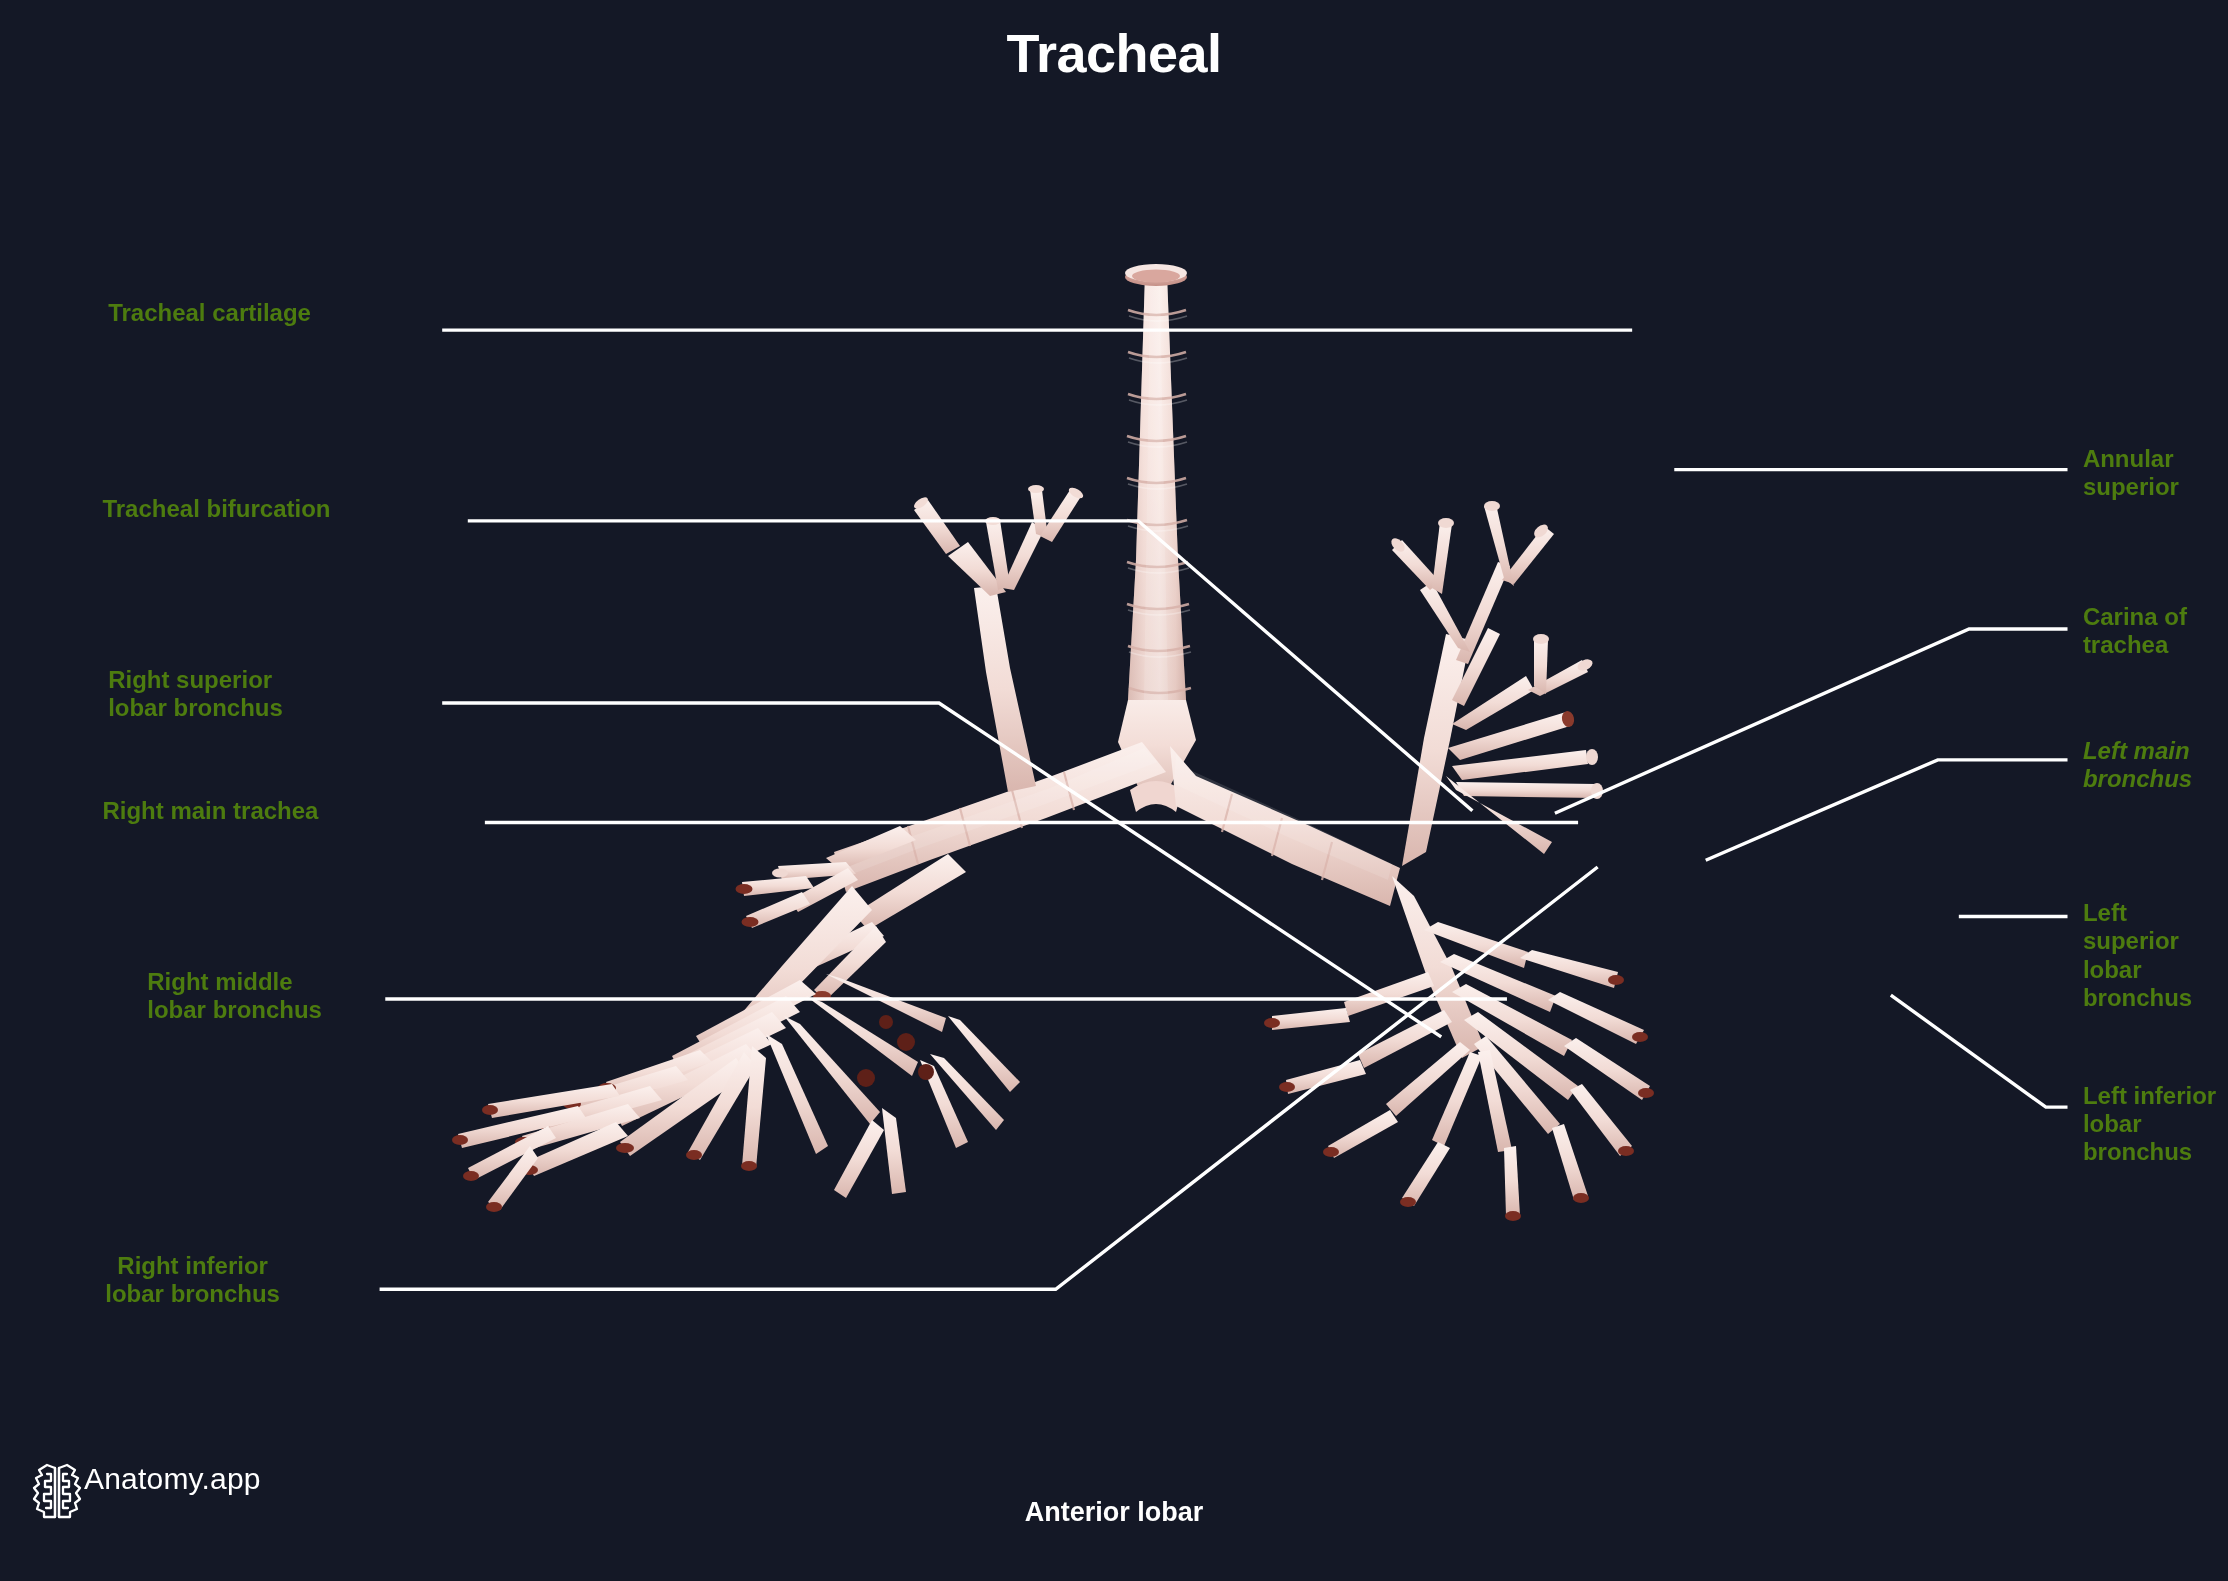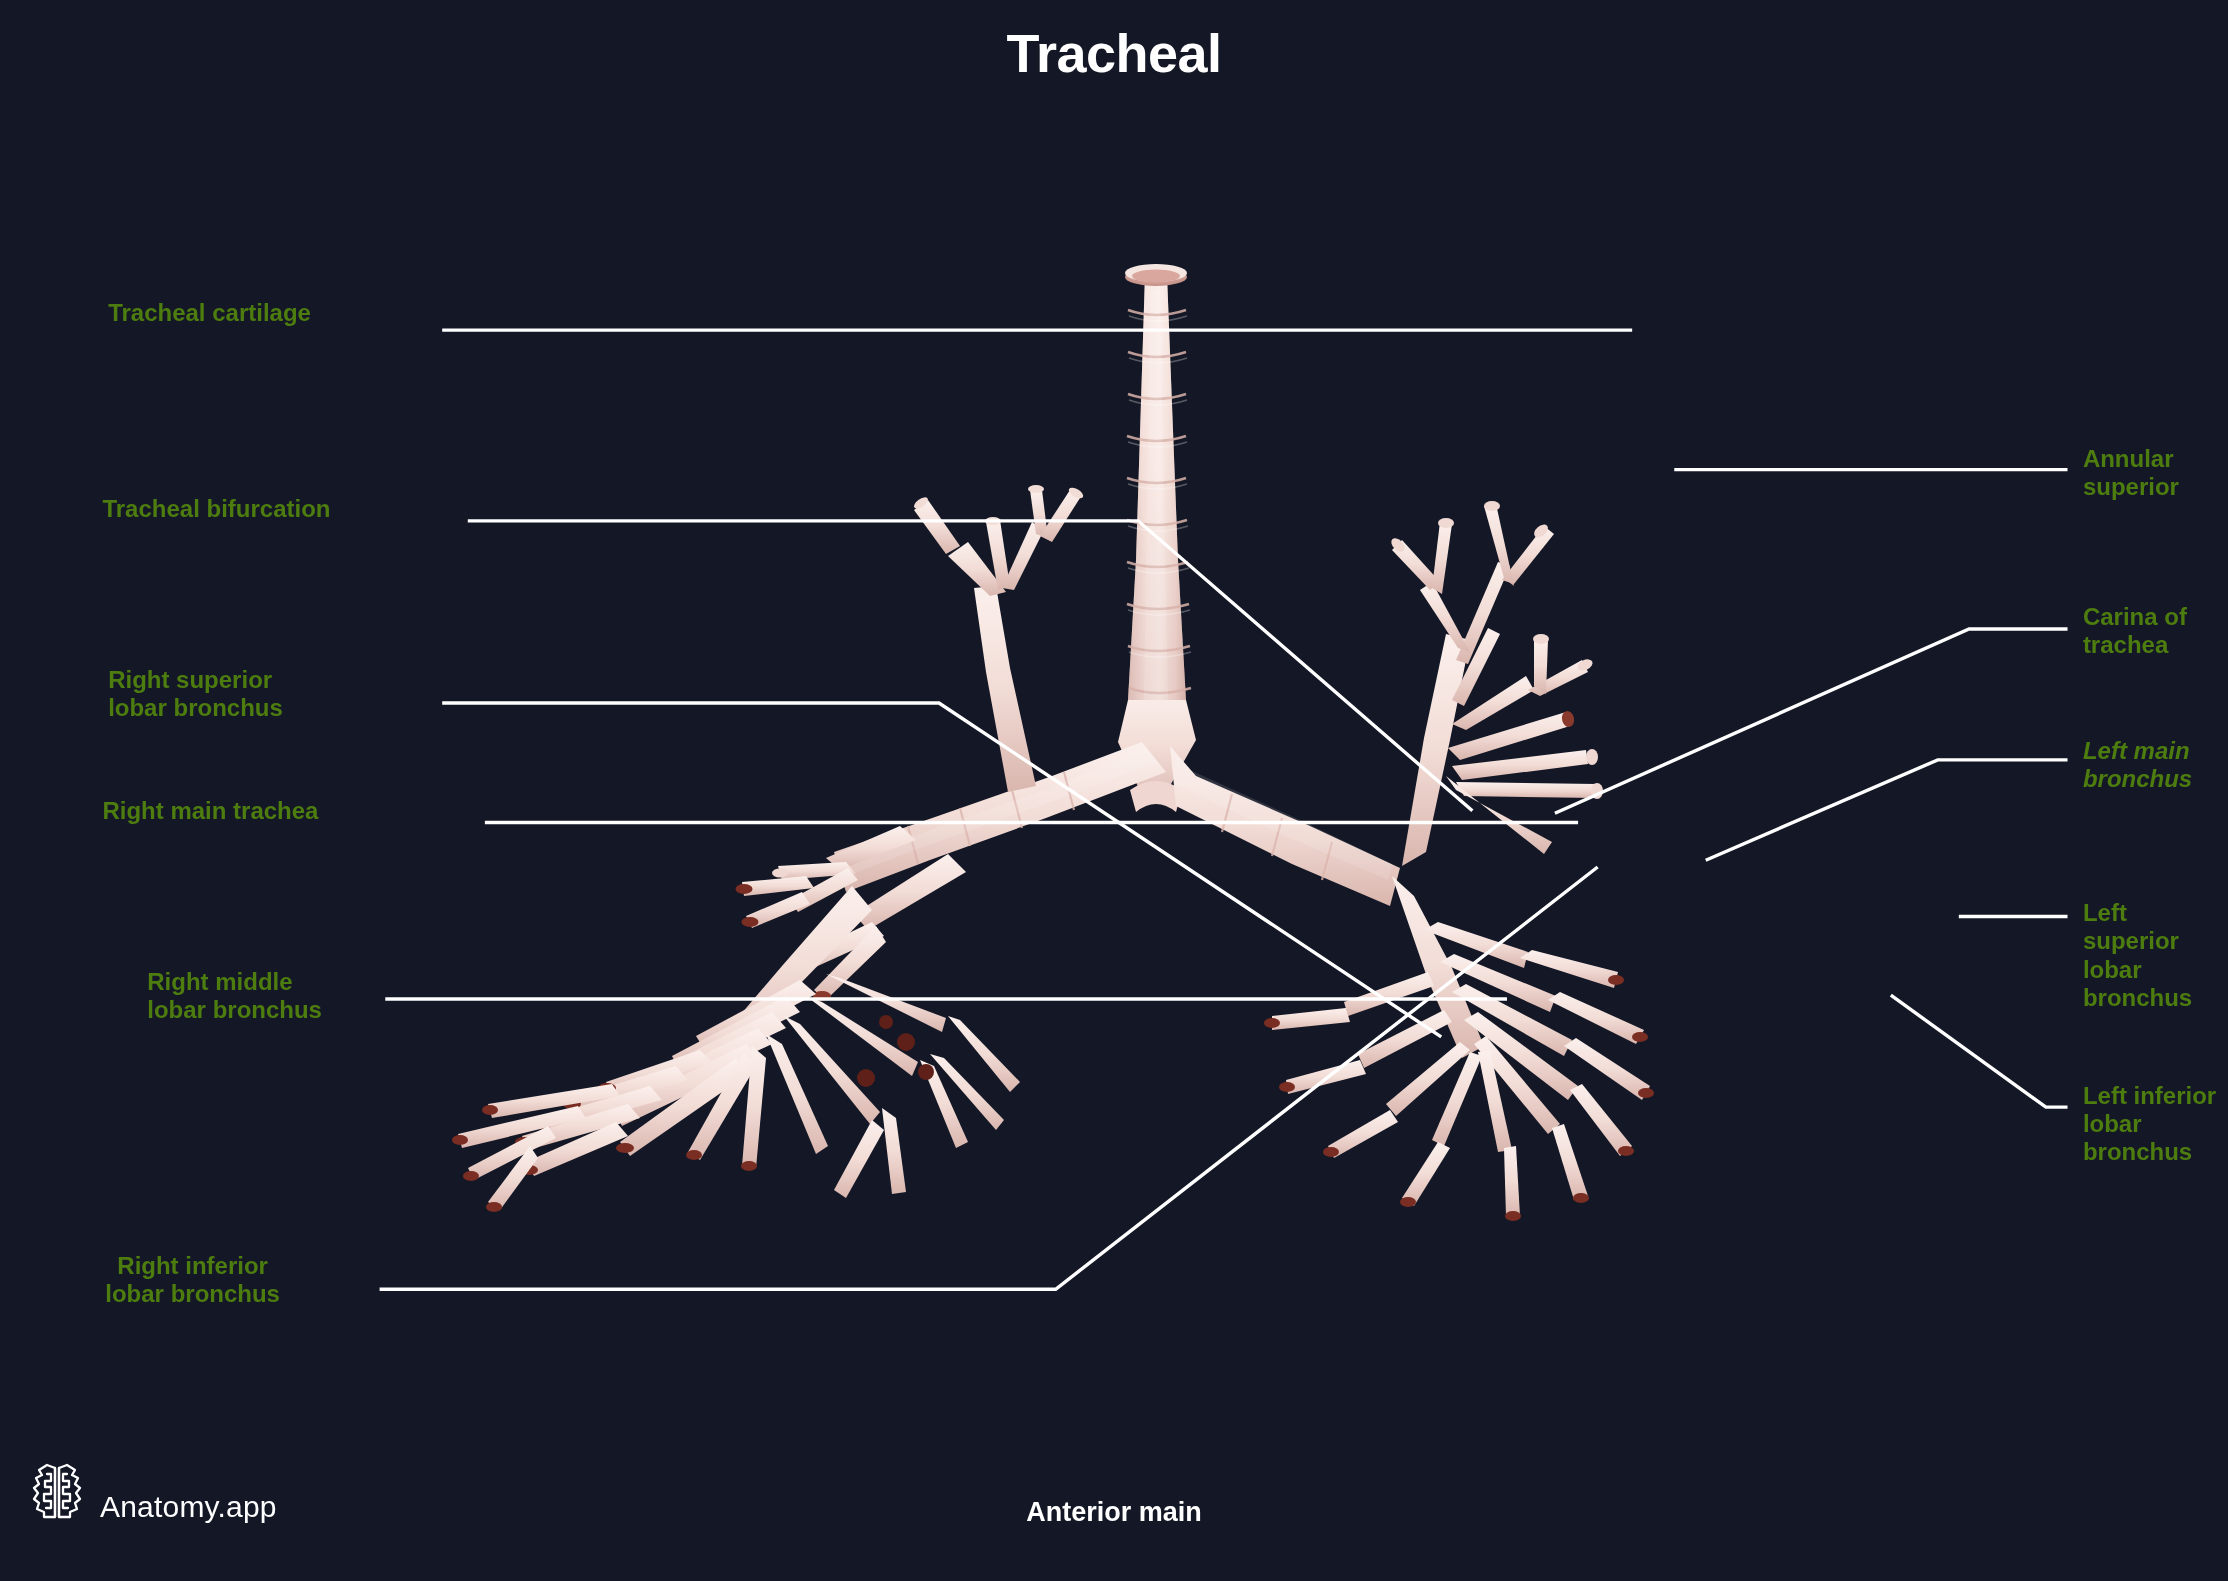--- a/index.html
+++ b/index.html
@@ -32,22 +32,21 @@
     text-align:center;
     color:#ffffff;
     font-size:27px;
     font-weight:bold;
   }
   
   #logo{
     position:absolute;
     left:30px; top:1462px;
     display:flex;
-    align-items:flex-end;
-    gap:16px;
+    align-items:flex-start;
   }
   #logo .brand{
     color:#ffffff;
     font-size:30px;
     letter-spacing:0.2px;
   }
   
   .label{
     position:absolute;
     color:#4d7c0f;
@@ -365,21 +364,21 @@
       <div class="label left-al" style="left: 2082.88px; top: 445.412px; text-align: left;">Annular superior</div>
       <div class="label left-al" style="left: 2082.88px; top: 603.37px; text-align: left;">Carina of trachea</div>
       <div class="label left-al" style="left: 2082.88px; top: 737.136px; text-align: left; font-style: italic;">Left main
 bronchus</div>
       <div class="label left-al" style="left: 2082.88px; top: 899.363px; text-align: left;">Left superior
 lobar bronchus</div>
       <div class="label left-al" style="left: 2082.88px; top: 1081.51px; text-align: left;">Left inferior
 lobar bronchus</div>
     </div>
 
-  <div id="view-caption">Anterior main</div>
+  <div id="view-caption">Anterior lobar</div>
 
   <div id="logo">
     <span>
       <svg width="54" height="58" viewBox="0 0 54 58" fill="none" stroke="#ffffff" stroke-width="2.3" stroke-linejoin="round" stroke-linecap="round">
         <path d="M25 6 L17 3 L9 8 L12 13 L6 16 L9 22 L4 26 L8 31 L4 37 L9 41 L7 47 L14 50 L14 55 L25 55 Z"></path>
         <path d="M29 6 L37 3 L45 8 L42 13 L48 16 L45 22 L50 26 L46 31 L50 37 L45 41 L47 47 L40 50 L40 55 L29 55 Z"></path>
         <path d="M25 6 L25 55"></path>
         <path d="M29 6 L29 55"></path>
         <path d="M17 12 L21 12 L21 19 L15 19 L15 25 L21 25 L21 32 L14 32 L14 39 L21 39 L21 46 L16 46"></path>
         <path d="M37 12 L33 12 L33 19 L39 19 L39 25 L33 25 L33 32 L40 32 L40 39 L33 39 L33 46 L38 46"></path>

